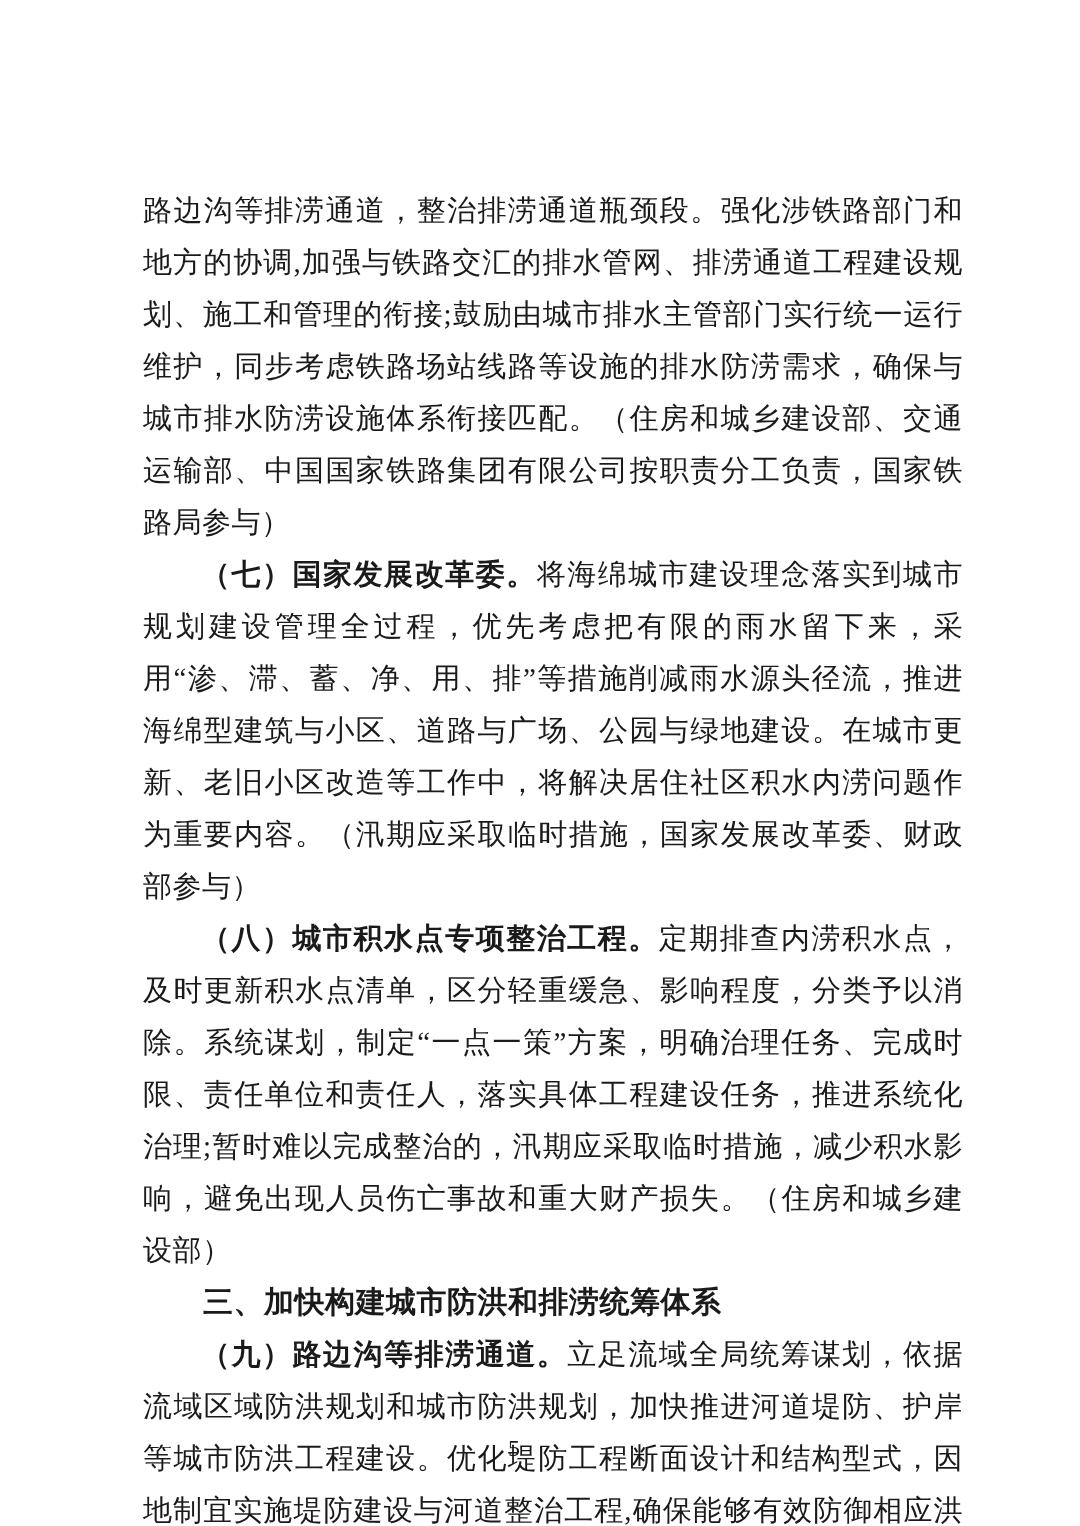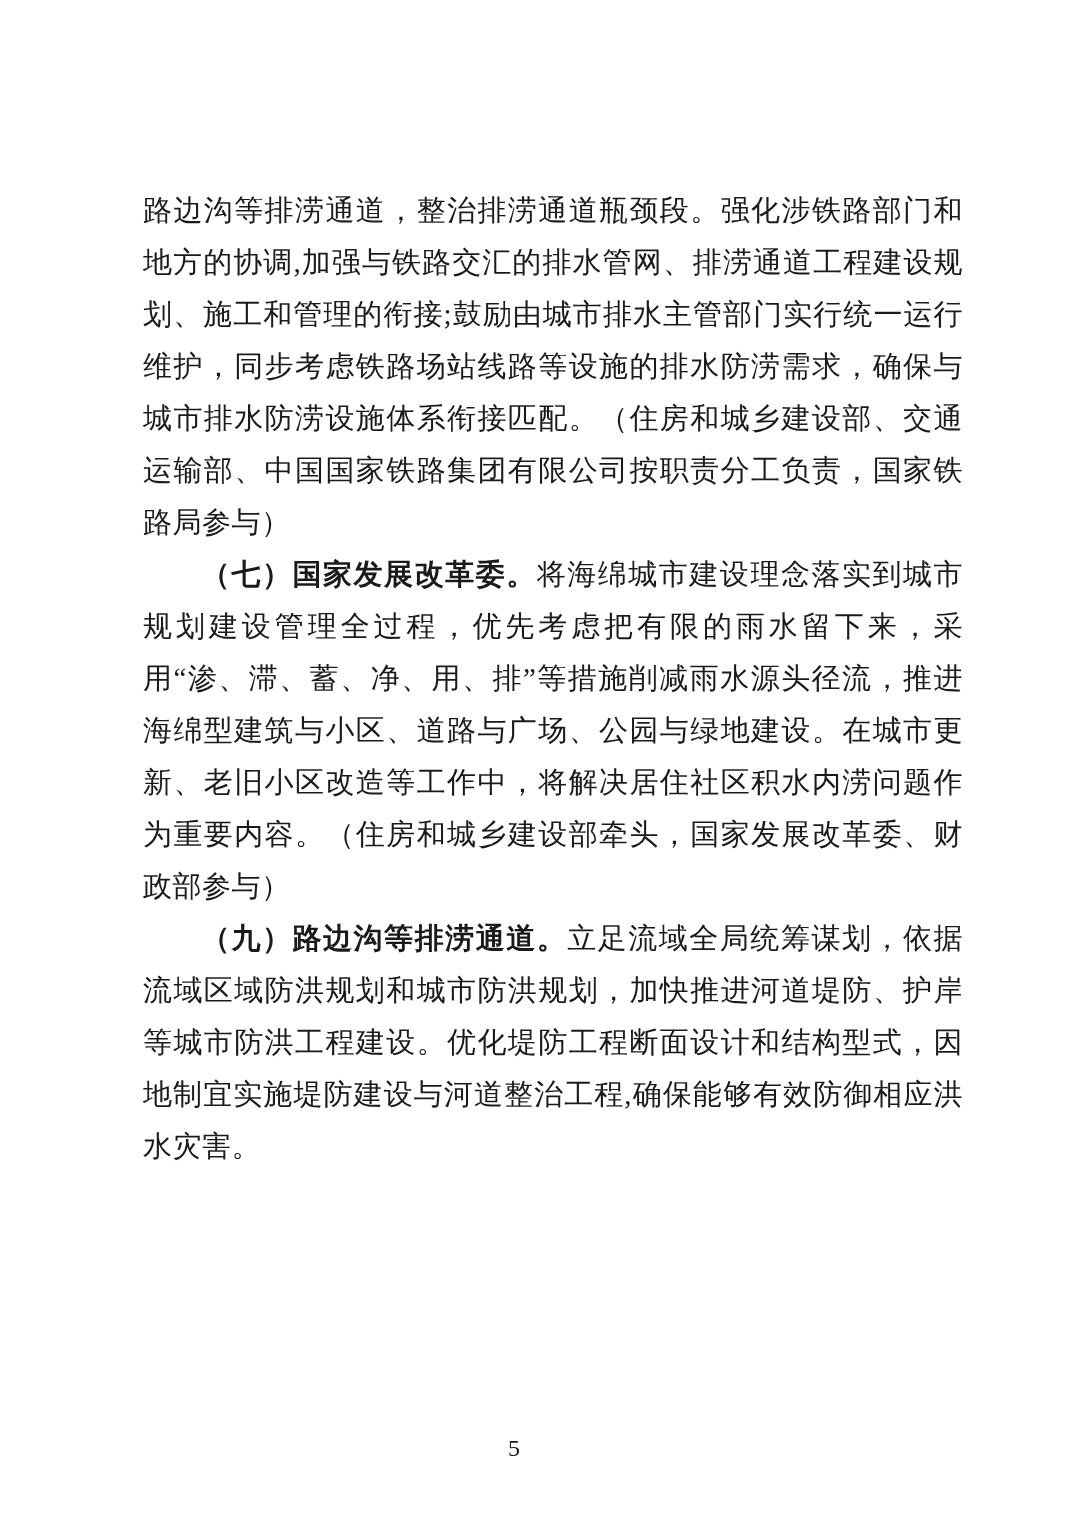--- a/index.html
+++ b/index.html
@@ -60,22 +60,24 @@
   }
 </style>
 </head>
 <body>
 
 <div class="page">
   <div class="content">
 
     <p class="para continuation"><span>路边沟等排涝通道，整治排涝通道瓶颈段。强化涉铁路部门和地方的协调,加强与铁路交汇的排水管网、排涝通道工程建设规划、施工和管理的衔接;鼓励由城市排水主管部门实行统一运行维护，同步考虑铁路场站线路等设施的排水防涝需求，确保与城市排水防涝设施体系衔接匹配。（住房和城乡建设部、交通运输部、中国国家铁路集团有限公司按职责分工负责，国家铁路局参与）</span></p>
 
-    <p class="para"><span class="lead-bold">（七）国家发展改革委。</span><span>将海绵城市建设理念落实到城市规划建设管理全过程，优先考虑把有限的雨水留下来，采用“渗、滞、蓄、净、用、排”等措施削减雨水源头径流，推进海绵型建筑与小区、道路与广场、公园与绿地建设。在城市更新、老旧小区改造等工作中，将解决居住社区积水内涝问题作为重要内容。（住房和城乡建设部牵头，国家发展改革委、财政部参与）</span></p>
+    <p class="para"><span class="lead-bold">（七）国家发展改革委。</span><span>将海绵城市建设理念落实到城市规划建设管理全过程，优先考虑把有限的雨水留下来，采用“渗、滞、蓄、净、用、排”等措施削减雨水源头径流，推进海绵型建筑与小区、道路与广场、公园与绿地建设。在城市更新、老旧小区改造等工作中，将解决居住社区积水内涝问题作为重要内容。（汛期应采取临时措施，国家发展改革委、财政部参与）</span></p>
 
+    <p class="para"><span class="lead-bold">（八）城市积水点专项整治工程。</span><span>定期排查内涝积水点，及时更新积水点清单，区分轻重缓急、影响程度，分类予以消除。系统谋划，制定“一点一策”方案，明确治理任务、完成时限、责任单位和责任人，落实具体工程建设任务，推进系统化治理;暂时难以完成整治的，汛期应采取临时措施，减少积水影响，避免出现人员伤亡事故和重大财产损失。（住房和城乡建设部）</span></p>
 
+    <h2 class="heading">三、加快构建城市防洪和排涝统筹体系</h2>
 
     <p class="para"><span class="lead-bold">（九）路边沟等排涝通道。</span><span>立足流域全局统筹谋划，依据流域区域防洪规划和城市防洪规划，加快推进河道堤防、护岸等城市防洪工程建设。优化堤防工程断面设计和结构型式，因地制宜实施堤防建设与河道整治工程,确保能够有效防御相应洪水灾害。</span></p>
 
   </div>
 
   <div class="page-number">5</div>
 </div>
 
 </body></html>

